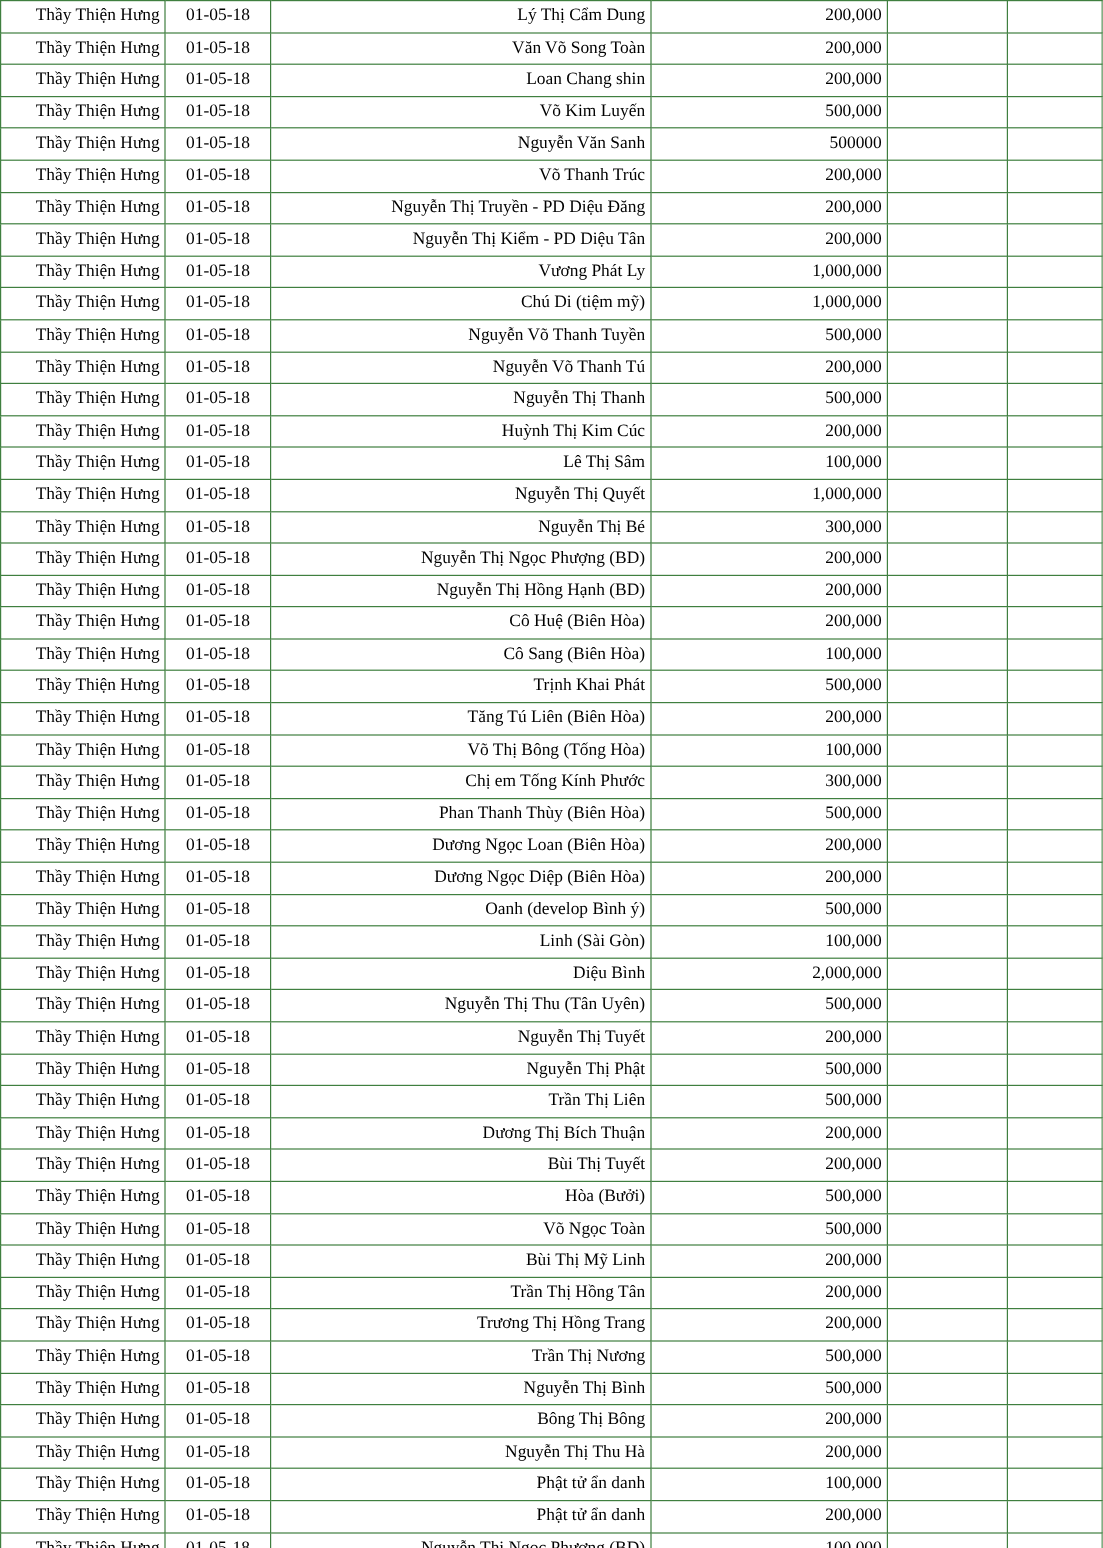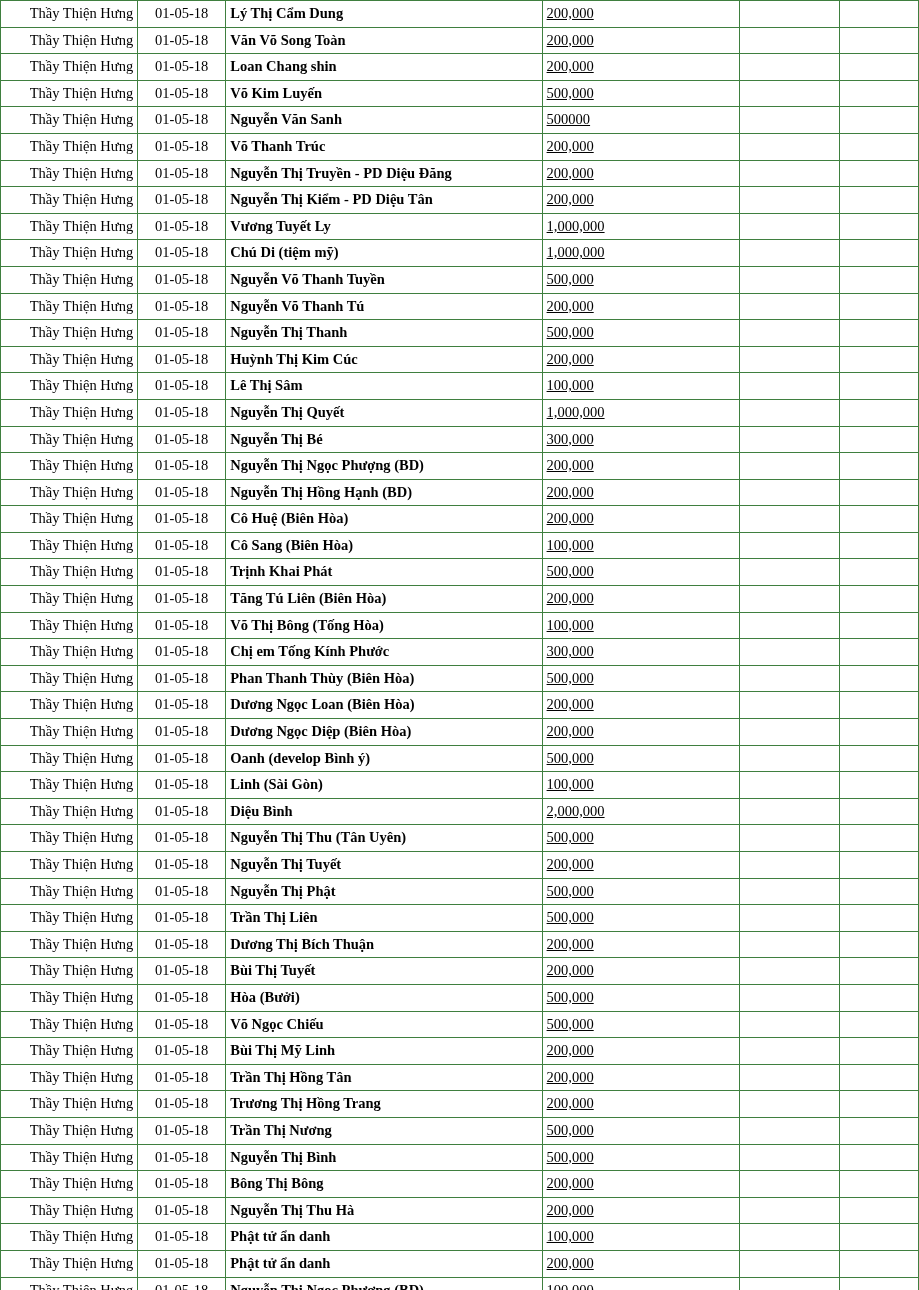--- a/index.html
+++ b/index.html
@@ -34,22 +34,22 @@
   }
   col.c-donor   { width: 137px; }
   col.c-date    { width: 88px; }
   col.c-name    { width: 316px; }
   col.c-amount  { width: 197px; }
   col.c-extra1  { width: 100px; }
   col.c-extra2  { width: 79px; }
 
   td.donor  { text-align: right; padding-left: 5px; }
   td.date   { text-align: center; }
-  td.name   { text-align: left; padding-left: 6px; font-weight: bold; }
-  td.amount { text-align: left; padding-right: 7px; text-decoration: underline; }
+  td.name   { text-align: right; padding-left: 6px; }
+  td.amount { text-align: right; padding-right: 7px; }
   td.blank  { text-align: left; }
 </style>
 </head>
 <body>
 
 <div class="sheet">
   <table class="donation-table">
     <colgroup>
       <col class="c-donor">
       <col class="c-date">
@@ -119,21 +119,21 @@
           <td class="donor">Thầy Thiện Hưng</td>
           <td class="date">01-05-18</td>
           <td class="name">Nguyễn Thị Kiểm - PD Diệu Tân</td>
           <td class="amount">200,000</td>
           <td class="blank"></td>
           <td class="blank"></td>
         </tr>
         <tr>
           <td class="donor">Thầy Thiện Hưng</td>
           <td class="date">01-05-18</td>
-          <td class="name">Vương Tuyết Ly</td>
+          <td class="name">Vương Phát Ly</td>
           <td class="amount">1,000,000</td>
           <td class="blank"></td>
           <td class="blank"></td>
         </tr>
         <tr>
           <td class="donor">Thầy Thiện Hưng</td>
           <td class="date">01-05-18</td>
           <td class="name">Chú Di (tiệm mỹ)</td>
           <td class="amount">1,000,000</td>
           <td class="blank"></td>
@@ -359,21 +359,21 @@
           <td class="donor">Thầy Thiện Hưng</td>
           <td class="date">01-05-18</td>
           <td class="name">Hòa (Bưởi)</td>
           <td class="amount">500,000</td>
           <td class="blank"></td>
           <td class="blank"></td>
         </tr>
         <tr>
           <td class="donor">Thầy Thiện Hưng</td>
           <td class="date">01-05-18</td>
-          <td class="name">Võ Ngọc Chiếu</td>
+          <td class="name">Võ Ngọc Toàn</td>
           <td class="amount">500,000</td>
           <td class="blank"></td>
           <td class="blank"></td>
         </tr>
         <tr>
           <td class="donor">Thầy Thiện Hưng</td>
           <td class="date">01-05-18</td>
           <td class="name">Bùi Thị Mỹ Linh</td>
           <td class="amount">200,000</td>
           <td class="blank"></td>

